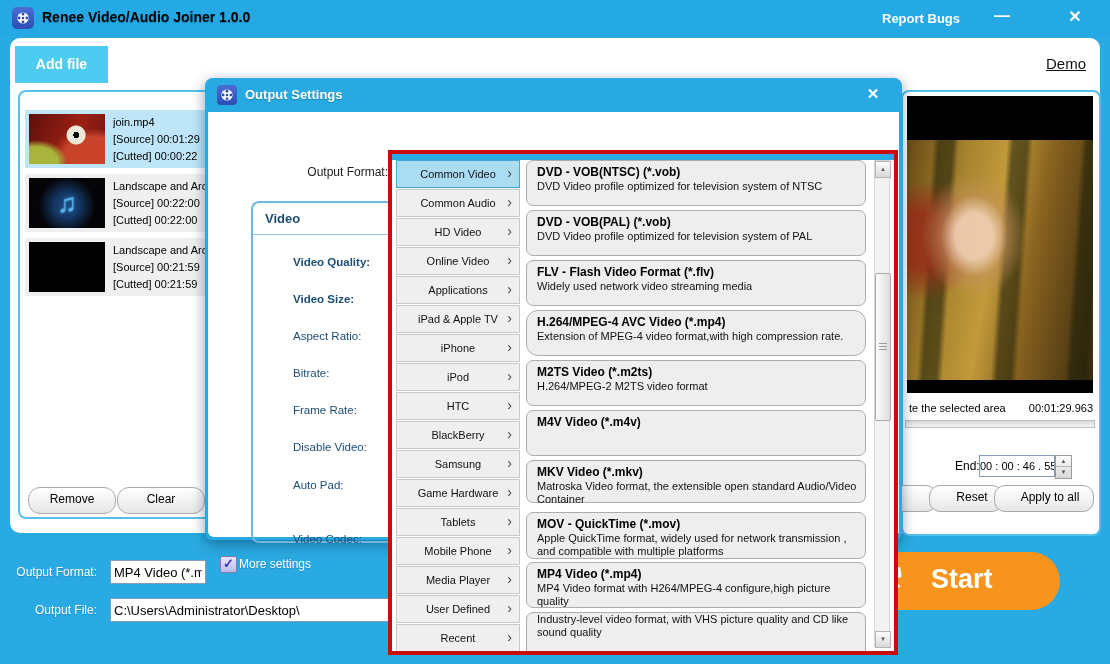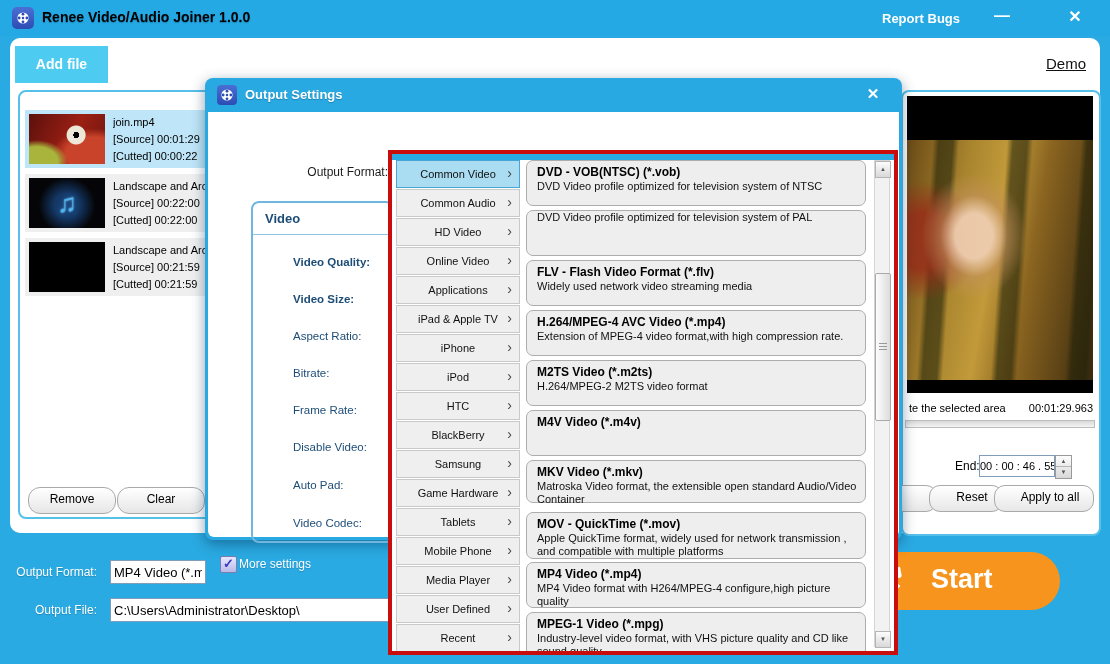--- a/index.html
+++ b/index.html
@@ -226,21 +226,21 @@
       </div>
       <div class="video-panel">
         <div class="vp-header">Video</div>
         <div class="vfield bold" style="top:53px;">Video Quality:</div>
         <div class="vfield bold" style="top:90px;">Video Size:</div>
         <div class="vfield" style="top:127px;">Aspect Ratio:</div>
         <div class="vfield" style="top:164px;">Bitrate:</div>
         <div class="vfield" style="top:201px;">Frame Rate:</div>
         <div class="vfield" style="top:238px;">Disable Video:</div>
         <div class="vfield" style="top:276px;">Auto Pad:</div>
-        <div class="vfield" style="top:314px;">Video Codec:</div>
+        <div class="vfield" style="top:330px;">Video Codec:</div>
       </div>
     </div>
   </div>
 
   <div class="red-box">
     <div class="red-top-strip"></div>
     <div class="cat-col">
       <div class="cat selected"><span>Common Video</span><span class="chev">›</span></div>
       <div class="cat"><span>Common Audio</span><span class="chev">›</span></div>
       <div class="cat"><span>HD Video</span><span class="chev">›</span></div>
@@ -258,27 +258,28 @@
       <div class="cat"><span>Media Player</span><span class="chev">›</span></div>
       <div class="cat"><span>User Defined</span><span class="chev">›</span></div>
       <div class="cat"><span>Recent</span><span class="chev">›</span></div>
     </div>
     <div class="fmt-col">
       <div class="fmt" style="top:6px;height:46px;">
         <div class="fmt-title">DVD - VOB(NTSC) (*.vob)</div>
         <div class="fmt-desc">DVD Video profile optimized for television system of NTSC</div>
       </div>
       <div class="fmt" style="top:56px;height:46px;">
+        <div class="fmt-title">DVD - VOB(PAL) (*.vob)</div>
         <div class="fmt-desc">DVD Video profile optimized for television system of PAL</div>
       </div>
       <div class="fmt" style="top:106px;height:46px;">
         <div class="fmt-title">FLV - Flash Video Format (*.flv)</div>
         <div class="fmt-desc">Widely used network video streaming media</div>
       </div>
-      <div class="fmt" style="top:156px;height:46px;">
+      <div class="fmt" style="top:156px;height:46px;border-radius:12px;">
         <div class="fmt-title">H.264/MPEG-4 AVC Video (*.mp4)</div>
         <div class="fmt-desc">Extension of MPEG-4 video format,with high compression rate.</div>
       </div>
       <div class="fmt" style="top:206px;height:46px;">
         <div class="fmt-title">M2TS Video (*.m2ts)</div>
         <div class="fmt-desc">H.264/MPEG-2 M2TS video format</div>
       </div>
       <div class="fmt" style="top:256px;height:46px;">
         <div class="fmt-title">M4V Video (*.m4v)</div>
       </div>
@@ -288,21 +289,20 @@
       </div>
       <div class="fmt" style="top:358px;height:47px;">
         <div class="fmt-title">MOV - QuickTime (*.mov)</div>
         <div class="fmt-desc">Apple QuickTime format, widely used for network transmission , and compatible with multiple platforms</div>
       </div>
       <div class="fmt" style="top:408px;height:46px;">
         <div class="fmt-title">MP4 Video (*.mp4)</div>
         <div class="fmt-desc">MP4 Video format with H264/MPEG-4 configure,high picture quality</div>
       </div>
       <div class="fmt" style="top:458px;height:46px;">
-        <div class="fmt-title">MPEG-1 Video (*.mpg)</div>
         <div class="fmt-desc">Industry-level video format, with VHS picture quality and CD like sound quality</div>
       </div>
     </div>
     <div class="sbar">
       <div class="sbar-btn" style="top:0;">▲</div>
       <div class="sbar-thumb">
           <div class="sbar-grip"></div>
         </div>
       <div class="sbar-btn" style="top:470px;">▼</div>
     </div>

